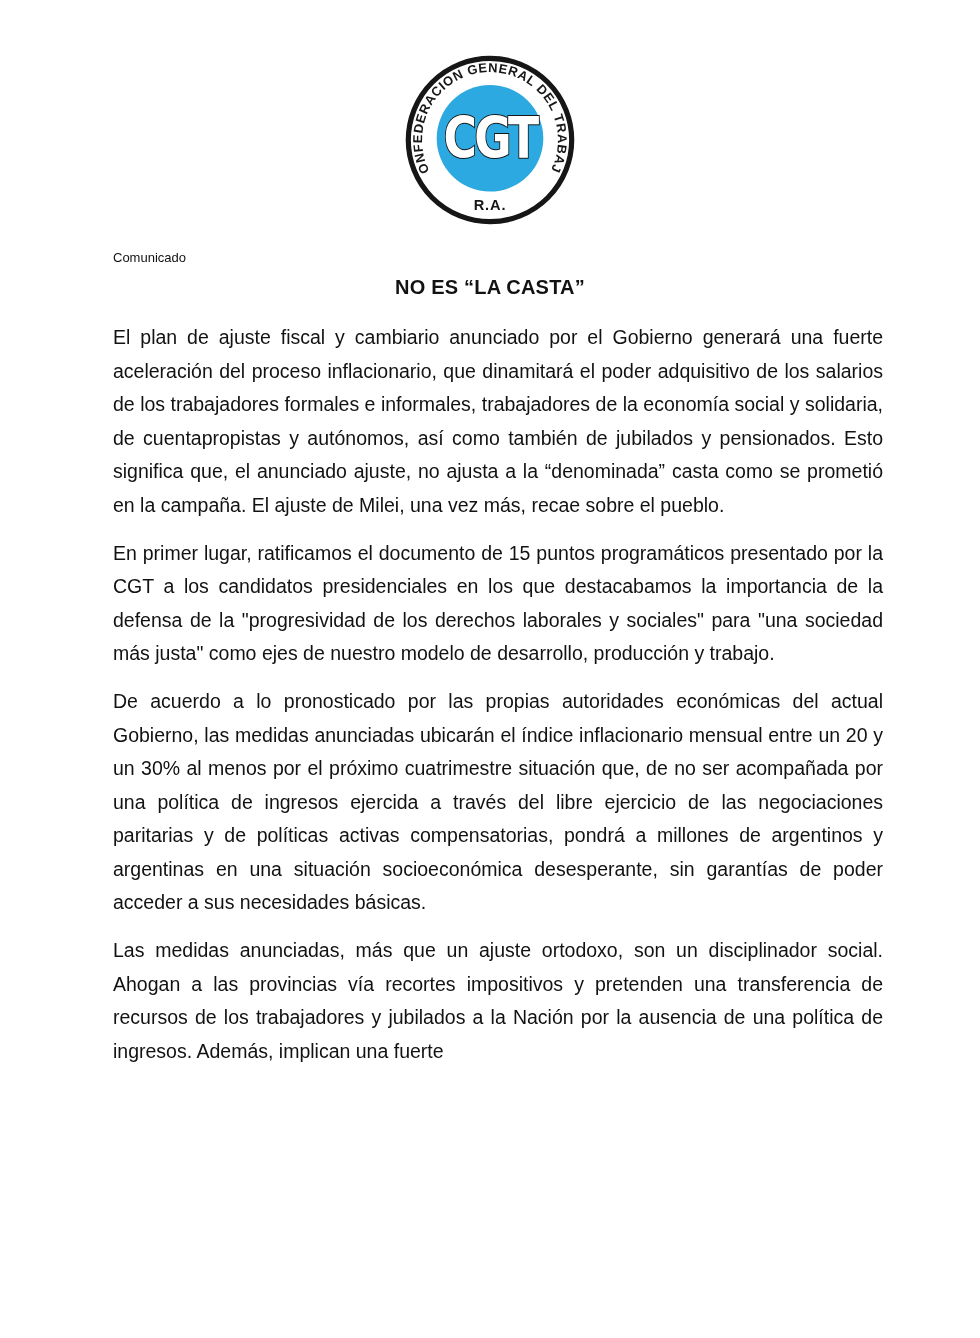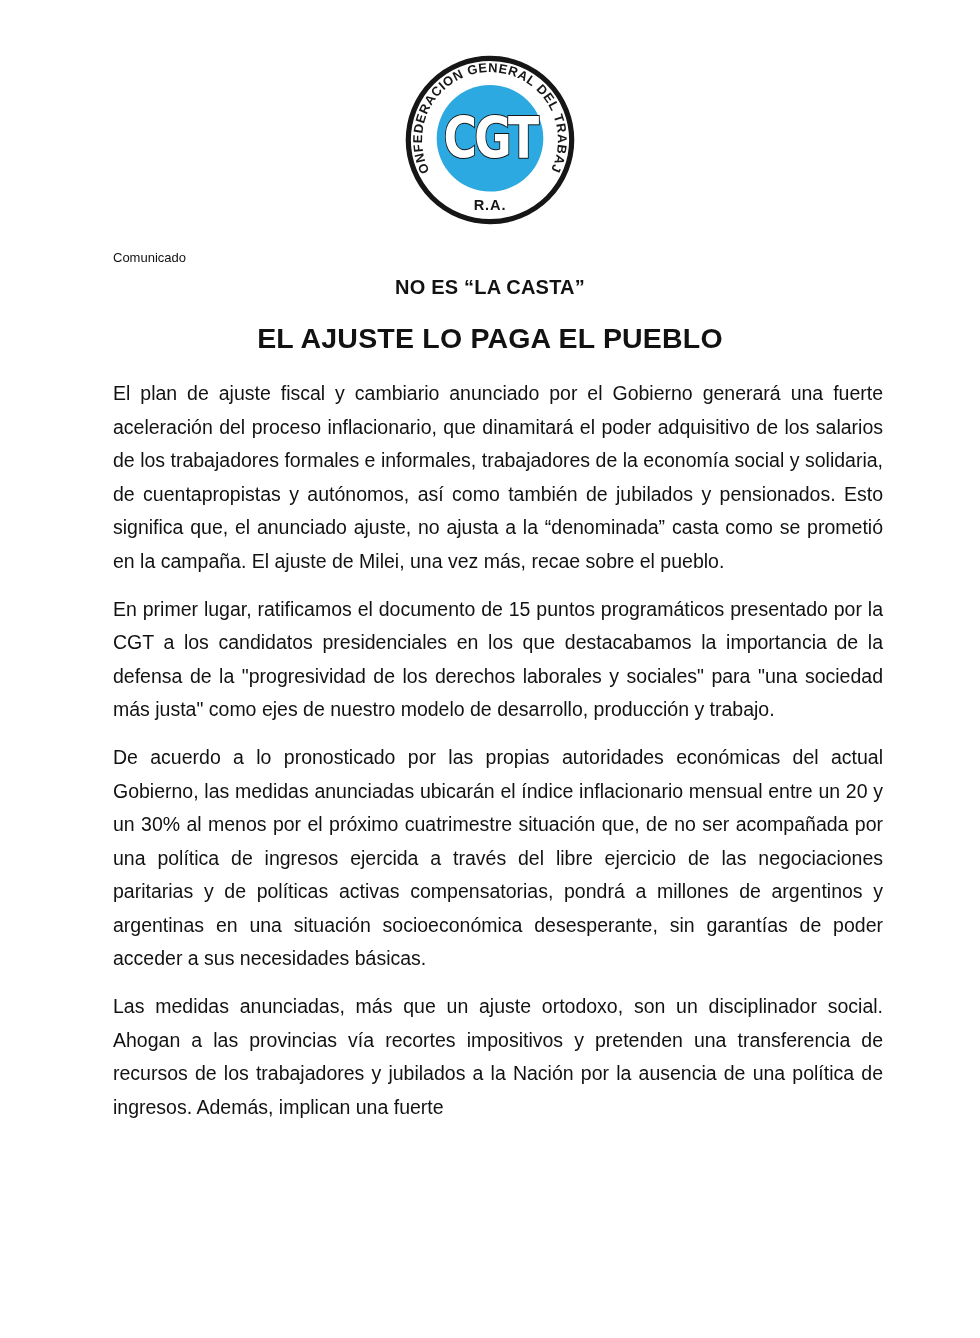--- a/index.html
+++ b/index.html
@@ -84,21 +84,20 @@
       </text>
       <text class="logo-monogram" x="100" y="121" text-anchor="middle" letter-spacing="-4" textLength="108" lengthAdjust="spacingAndGlyphs">CGT</text>
       <text class="logo-ra" x="100" y="181" text-anchor="middle">R.A.</text>
     </svg>
   </div>
 
   <div class="doc-label">Comunicado</div>
 
   <div class="subtitle">NO ES “LA CASTA”</div>
 
-  <div class="title">EL AJUSTE LO PAGA EL PUEBLO</div>
 
   <div class="body-text">
     <p>El plan de ajuste fiscal y cambiario anunciado por el Gobierno generará una fuerte aceleración del proceso inflacionario, que dinamitará el poder adquisitivo de los salarios de los trabajadores formales e informales, trabajadores de la economía social y solidaria, de cuentapropistas y autónomos, así como también de jubilados y pensionados. Esto significa que, el anunciado ajuste, no ajusta a la “denominada” casta como se prometió en la campaña. El ajuste de Milei, una vez más, recae sobre el pueblo.</p>
     <p>En primer lugar, ratificamos el documento de 15 puntos programáticos presentado por la CGT a los candidatos presidenciales en los que destacabamos la importancia de la defensa de la "progresividad de los derechos laborales y sociales" para "una sociedad más justa" como ejes de nuestro modelo de desarrollo, producción y trabajo.</p>
     <p>De acuerdo a lo pronosticado por las propias autoridades económicas del actual Gobierno, las medidas anunciadas ubicarán el índice inflacionario mensual entre un 20 y un 30% al menos por el próximo cuatrimestre situación que, de no ser acompañada por una política de ingresos ejercida a través del libre ejercicio de las negociaciones paritarias y de políticas activas compensatorias,  pondrá a millones de argentinos y argentinas en una situación socioeconómica desesperante, sin garantías de poder acceder a sus necesidades básicas.</p>
     <p>Las medidas anunciadas, más que un ajuste ortodoxo, son un disciplinador social. Ahogan a las provincias vía recortes impositivos y pretenden una transferencia de recursos de los trabajadores y jubilados a la Nación por la ausencia de una política de ingresos. Además, implican una fuerte</p>
   </div>
 
 </div>
 

